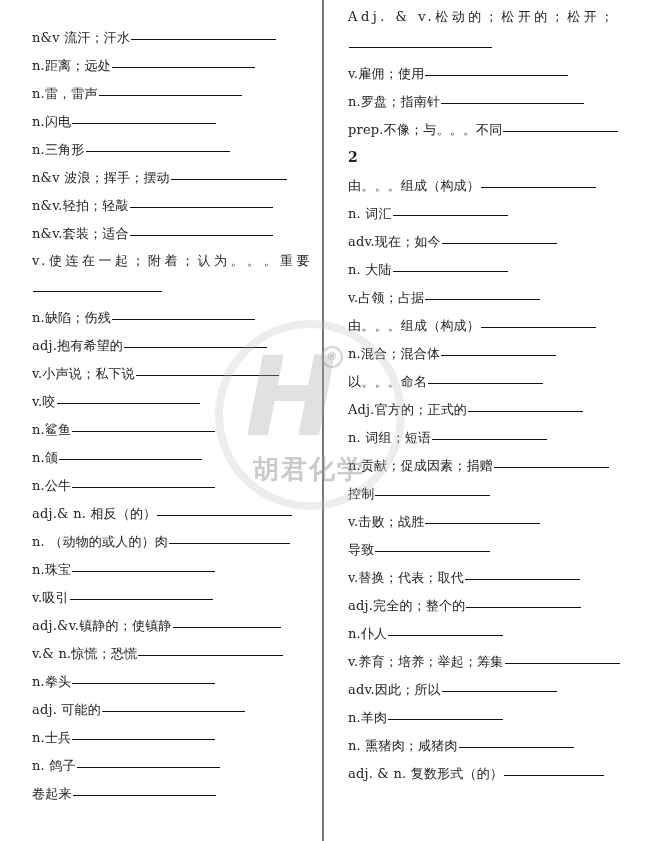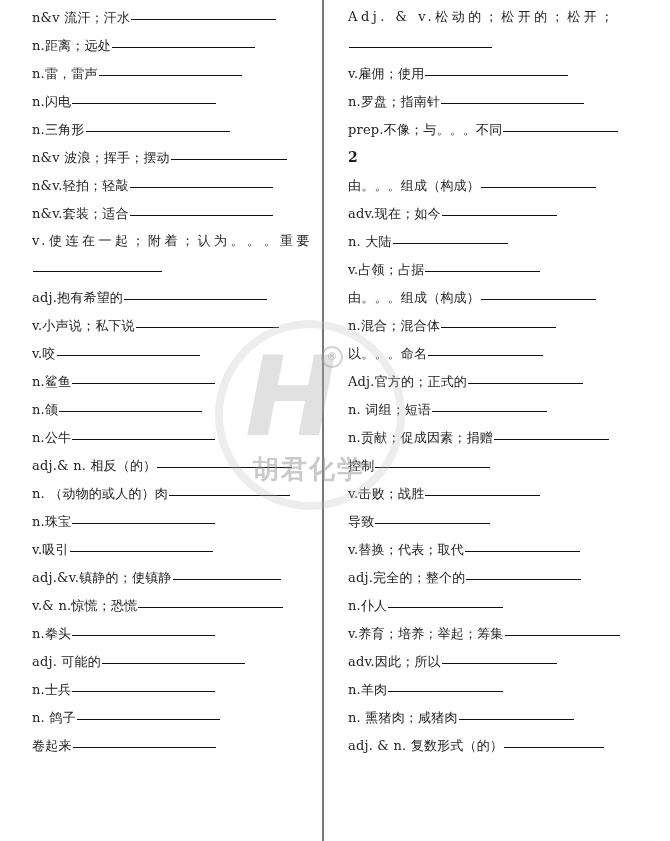--- a/index.html
+++ b/index.html
@@ -1,19 +1,19 @@
 <!DOCTYPE html>
 <html><head>
 <meta charset="utf-8">
 <style>
   html, body { margin: 0; padding: 0; background: #ffffff; }
   body { width: 670px; height: 841px; position: relative; overflow: hidden;
          font-family: "DejaVu Serif", "Liberation Serif", serif; color: #222; }
   .col { position: absolute; top: 3px; }
-  .col-left { left: 32px; width: 285px; }
+  .col-left { left: 32px; width: 285px; margin-top: 20px; }
   .col-right { left: 348px; width: 300px; }
   .row { height: 28px; line-height: 28px; font-size: 13px; white-space: nowrap; position: relative; }
   .row .txt { display: inline-block; vertical-align: baseline; letter-spacing: 0.2px; }
   .row .blank { display: inline-block; border-bottom: 1px solid #111; height: 18px; vertical-align: baseline; margin-left: 1px; position: relative; top: -2px; }
   .row.justify .txt { letter-spacing: 3.5px; }
   .row.section .txt { font-weight: bold; font-size: 14px; }
   .divider { position: absolute; left: 322px; top: 0; width: 2px; height: 841px; background: #777; }
   .watermark { position: absolute; left: 215px; top: 320px; width: 190px; height: 190px; pointer-events: none; }
   .watermark .ring { position: absolute; left: 0; top: 0; width: 174px; height: 174px; border-radius: 50%; border: 8px solid rgba(190,190,190,0.28); }
   .watermark .h { position: absolute; left: 30px; top: 22px; font-family: "DejaVu Sans", sans-serif; font-weight: bold; font-style: italic; font-size: 110px; color: rgba(170,170,170,0.35); line-height: 110px; }
@@ -27,20 +27,21 @@
     <div class="row"><span class="txt">n&amp;v 流汗；汗水</span><span class="blank" style="width: 145px;"></span></div>
     <div class="row"><span class="txt">n.距离；远处</span><span class="blank" style="width: 143px;"></span></div>
     <div class="row"><span class="txt">n.雷，雷声</span><span class="blank" style="width: 143px;"></span></div>
     <div class="row"><span class="txt">n.闪电</span><span class="blank" style="width: 144px;"></span></div>
     <div class="row"><span class="txt">n.三角形</span><span class="blank" style="width: 144px;"></span></div>
     <div class="row"><span class="txt">n&amp;v 波浪；挥手；摆动</span><span class="blank" style="width: 116px;"></span></div>
     <div class="row"><span class="txt">n&amp;v.轻拍；轻敲</span><span class="blank" style="width: 143px;"></span></div>
     <div class="row"><span class="txt">n&amp;v.套装；适合</span><span class="blank" style="width: 143px;"></span></div>
     <div class="row justify"><span class="txt">v.使连在一起；附着；认为。。。重要</span></div>
     <div class="row"><span class="txt"></span><span class="blank" style="width: 129px;"></span></div>
+    <div class="row"><span class="txt">n.缺陷；伤残</span><span class="blank" style="width: 143px;"></span></div>
     <div class="row"><span class="txt">adj.抱有希望的</span><span class="blank" style="width: 143px;"></span></div>
     <div class="row"><span class="txt">v.小声说；私下说</span><span class="blank" style="width: 143px;"></span></div>
     <div class="row"><span class="txt">v.咬</span><span class="blank" style="width: 143px;"></span></div>
     <div class="row"><span class="txt">n.鲨鱼</span><span class="blank" style="width: 143px;"></span></div>
     <div class="row"><span class="txt">n.颌</span><span class="blank" style="width: 143px;"></span></div>
     <div class="row"><span class="txt">n.公牛</span><span class="blank" style="width: 143px;"></span></div>
     <div class="row"><span class="txt">adj.&amp; n.  相反（的） </span><span class="blank" style="width: 135px;"></span></div>
     <div class="row"><span class="txt">n. （动物的或人的）肉</span><span class="blank" style="width: 121px;"></span></div>
     <div class="row"><span class="txt">n.珠宝</span><span class="blank" style="width: 143px;"></span></div>
     <div class="row"><span class="txt">v.吸引</span><span class="blank" style="width: 143px;"></span></div>
@@ -54,20 +55,21 @@
   </div>
 <div class="divider"></div>
 <div class="col col-right" id="right-col">
     <div class="row justify"><span class="txt">Adj. &amp; v.松动的；松开的；松开；</span></div>
     <div class="row"><span class="txt"></span><span class="blank" style="width: 143px;"></span></div>
     <div class="row"><span class="txt">v.雇佣；使用</span><span class="blank" style="width: 143px;"></span></div>
     <div class="row"><span class="txt">n.罗盘；指南针</span><span class="blank" style="width: 143px;"></span></div>
     <div class="row"><span class="txt">prep.不像；与。。。不同</span><span class="blank" style="width: 115px;"></span></div>
     <div class="row section"><span class="txt">2</span></div>
     <div class="row"><span class="txt">由。。。组成（构成）</span><span class="blank" style="width: 115px;"></span></div>
+    <div class="row"><span class="txt">n.  词汇</span><span class="blank" style="width: 115px;"></span></div>
     <div class="row"><span class="txt">adv.现在；如今</span><span class="blank" style="width: 115px;"></span></div>
     <div class="row"><span class="txt">n.  大陆</span><span class="blank" style="width: 115px;"></span></div>
     <div class="row"><span class="txt">v.占领；占据</span><span class="blank" style="width: 115px;"></span></div>
     <div class="row"><span class="txt">由。。。组成（构成）</span><span class="blank" style="width: 115px;"></span></div>
     <div class="row"><span class="txt">n.混合；混合体</span><span class="blank" style="width: 115px;"></span></div>
     <div class="row"><span class="txt">以。。。命名</span><span class="blank" style="width: 115px;"></span></div>
     <div class="row"><span class="txt">Adj.官方的；正式的</span><span class="blank" style="width: 115px;"></span></div>
     <div class="row"><span class="txt">n.  词组；短语</span><span class="blank" style="width: 115px;"></span></div>
     <div class="row"><span class="txt">n.贡献；促成因素；捐赠</span><span class="blank" style="width: 115px;"></span></div>
     <div class="row"><span class="txt">控制</span><span class="blank" style="width: 115px;"></span></div>

